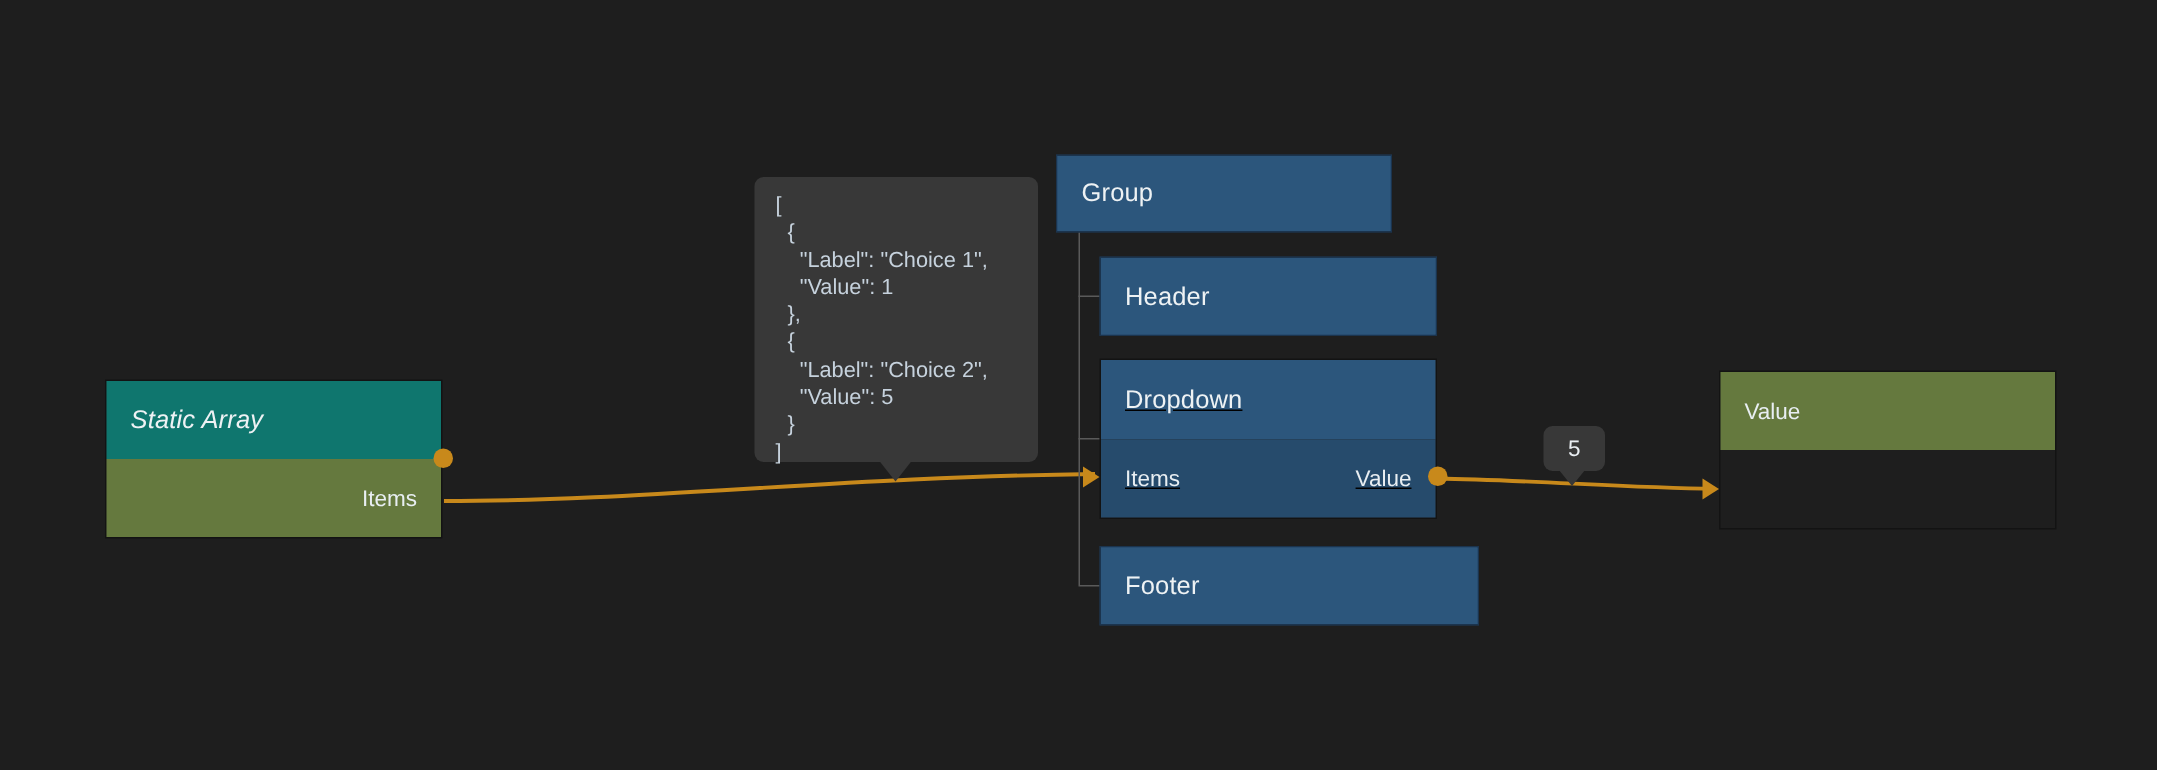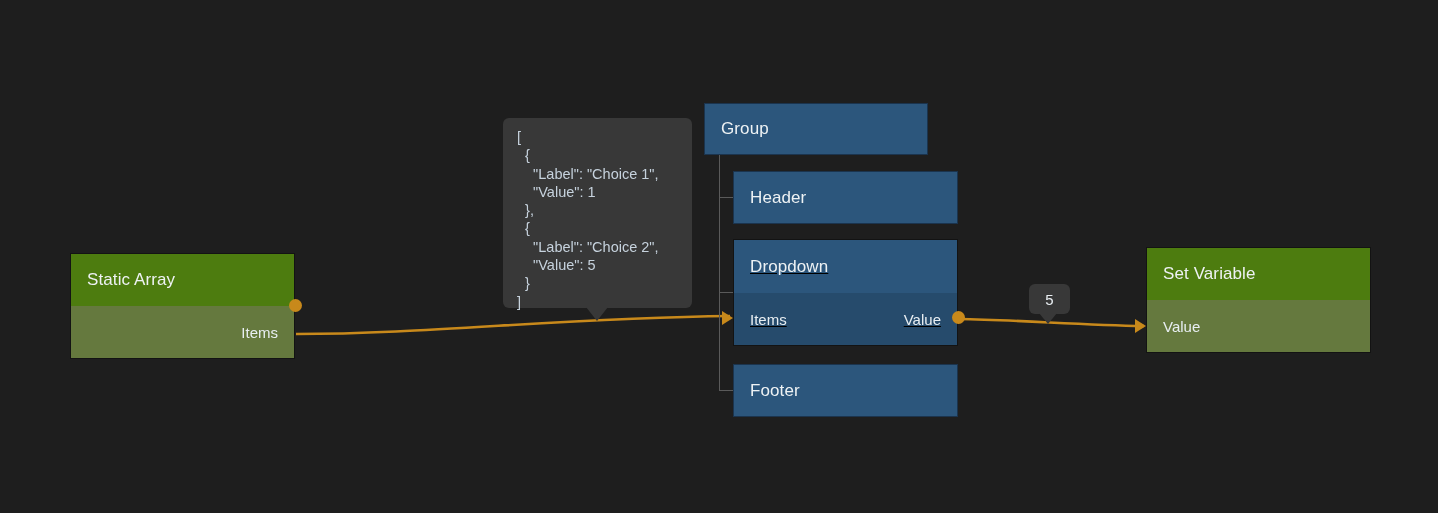--- a/index.html
+++ b/index.html
@@ -61,21 +61,21 @@
     align-items: center;
     padding: 0 16px;
     font-size: 15px;
     color: #e8eef2;
     height: 100%;
   }
   .port-label-in { margin-right: auto; }
   .port-label-out { margin-left: auto; }
 
   
-  .node-green .node-header { background: #4d7c0f; }
+  .node-green .node-header { background: #0f766e; font-style: italic; }
   .node-green .node-body   { background: #65793e; }
   
   .node-blue .node-header  { background: #2c567c; }
   .node-blue .node-body    { background: #264b6c; }
   .node-blue.solid         { background: #2a5179; }
 
   
   .port-dot {
     position: absolute;
     width: 13px;
@@ -180,30 +180,27 @@
     <div class="node-body" style="height:52px;">
       <div class="port-row">
         <span class="port-label-in">Items</span>
         <span class="port-label-out">Value</span>
       </div>
     </div>
     <div class="port-arrow" style="left:-12px; top:71px;"></div>
     <div class="port-dot" style="left:218px; top:71px;"></div>
   </div>
 
-  <div class="node node-blue solid" style="left:733px; top:364px; width:225px; height:53px;">
+  <div class="node node-blue solid" style="left:733px; top:364px; width:253px; height:53px;">
     <div class="node-header" style="height:51px;">
       <span>Footer</span>
     </div>
   </div>
 
   <div class="node node-green" style="left:1146px; top:247px; width:225px; height:106px;">
-    <div class="node-header" style="height:52px;">
-      <span>Set Variable</span>
-    </div>
     <div class="node-body" style="height:52px;">
       <div class="port-row">
         <span class="port-label-in">Value</span>
       </div>
     </div>
     <div class="port-arrow" style="left:-12px; top:71px;"></div>
   </div>
 
   <div class="tooltip" style="left:503px; top:118px; width:189px; height:190px;">
     <div class="tooltip-json">[

